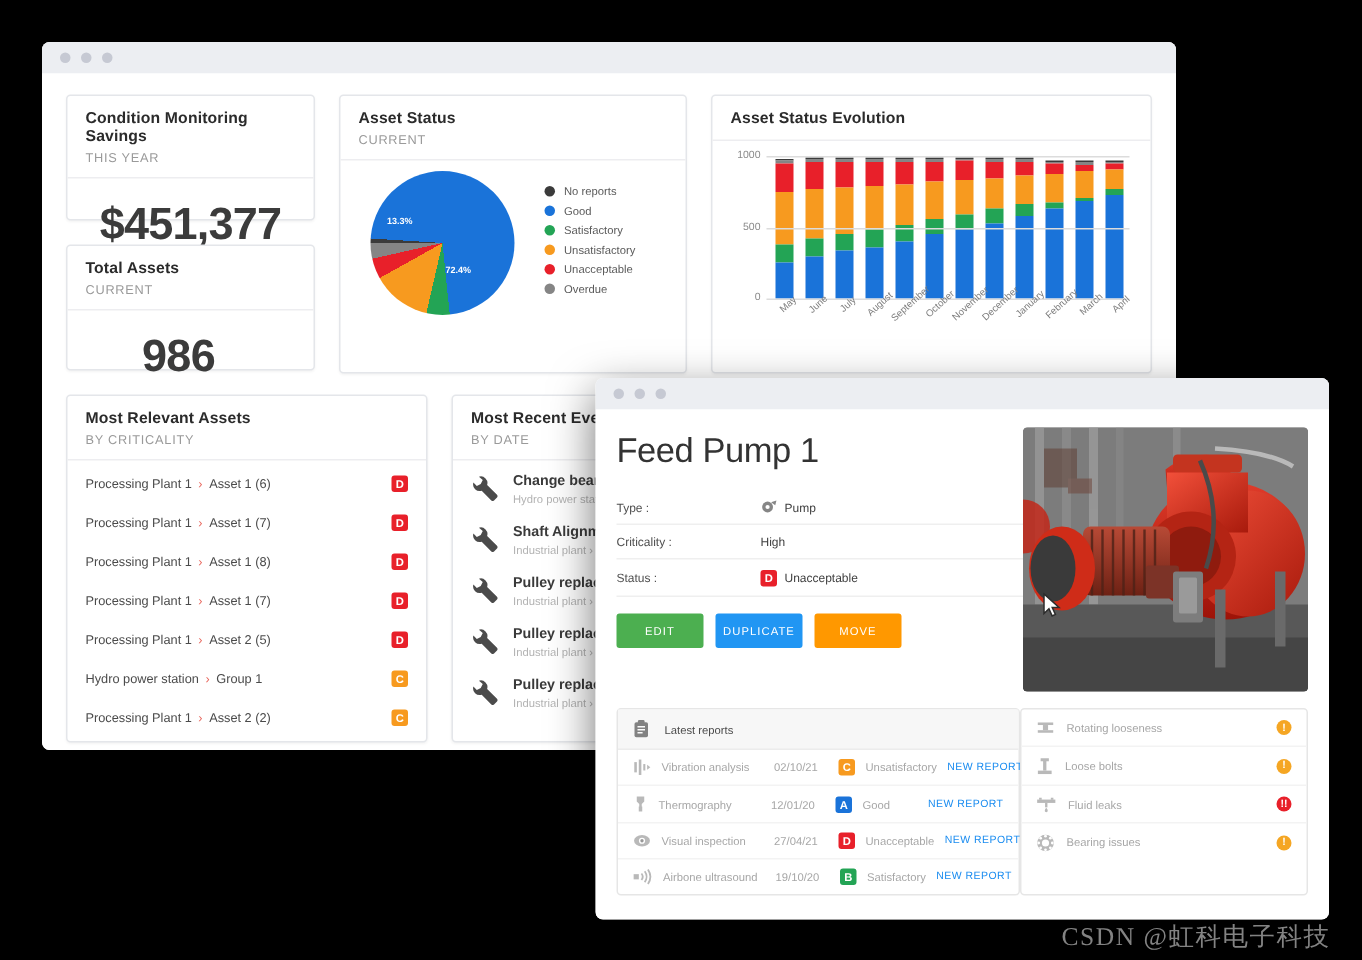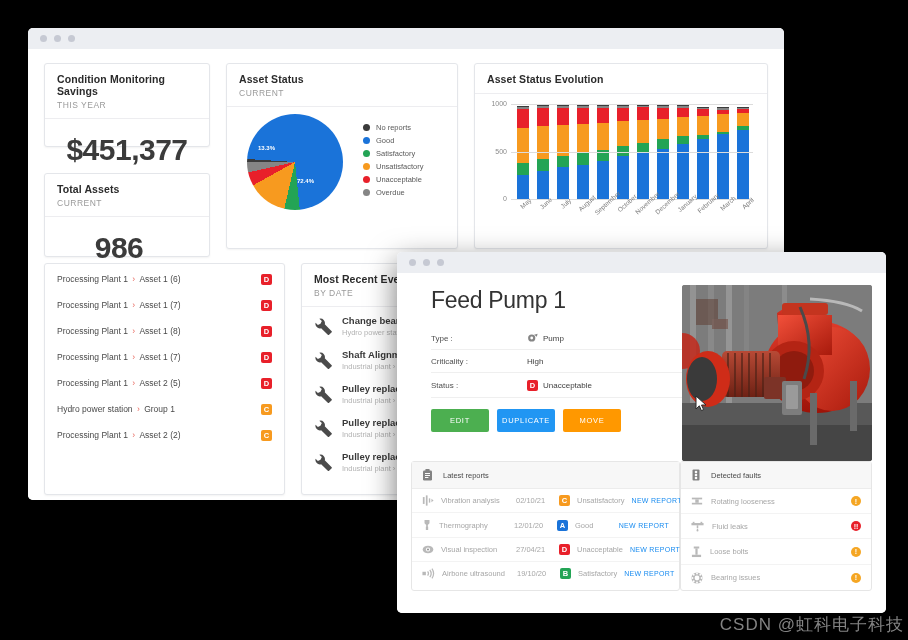--- a/index.html
+++ b/index.html
@@ -59,70 +59,70 @@
     width:11px;height:11px;border-radius:2px;color:#fff;font-size:7.5px;font-weight:bold;
     display:flex;align-items:center;justify-content:center;flex:0 0 auto;
   }
   .ev{display:flex;align-items:center;gap:9px;padding:6px 12px;}
   .ev .wr{font-size:15px;color:#4b4b4b;line-height:1;flex:0 0 auto;}
   .ev-t{font-size:9.5px;color:#3a3a3a;font-weight:bold;white-space:nowrap;}
   .ev-s{font-size:7.5px;color:#b3b3b3;margin-top:2px;white-space:nowrap;}
   
   #detail{left:397px;top:252px;width:489px;height:361px;}
   .d-body{padding:12px 14px 10px;box-sizing:border-box;height:calc(100% - 21px);background:#fff;}
-  .d-top{display:flex;gap:0;margin-left:20px;}
+  .d-top{display:flex;gap:0;}
   .d-left{flex:1;min-width:0;}
   .d-title{font-size:23px;color:#333;font-weight:400;margin:2px 0 12px;letter-spacing:-.3px;}
   .prow{display:flex;align-items:center;border-bottom:1px solid #efefef;padding:7px 0 6px;font-size:8px;}
   .plab{width:96px;color:#4f4f4f;flex:0 0 auto;}
   .pval{color:#3f3f3f;display:flex;align-items:center;gap:5px;}
   .btns{display:flex;gap:8px;margin-top:11px;}
   .btn{
     border:none;border-radius:2px;color:#fff;font-size:7.5px;letter-spacing:.7px;
     padding:7px 0;width:58px;text-align:center;cursor:pointer;font-family:inherit;
   }
   .photo{
     width:190px;height:176px;flex:0 0 auto;border-radius:3px;overflow:hidden;
     position:relative;background:#6e6e6e;
   }
-  .panels{display:flex;}
+  .panels{display:flex;margin-top:11px;}
   .panel{border:1px solid #e6e6e6;border-radius:3px;background:#fff;}
   .p-head{display:flex;align-items:center;gap:10px;padding:7px 10px;background:#f7f7f7;border-bottom:1px solid #ececec;}
   .p-head .t{font-size:7.5px;color:#4a4a4a;}
   .rrow{display:flex;align-items:center;gap:7px;padding:6px 10px;border-bottom:1px solid #f3f3f3;font-size:7.5px;}
   .rrow:last-child{border-bottom:none;}
   .rname{color:#a7a7a7;width:68px;flex:0 0 auto;}
   .rdate{color:#a7a7a7;width:36px;flex:0 0 auto;}
   .rstat{color:#a7a7a7;flex:1;}
   .rlink{color:#1a8cf0;font-size:7px;letter-spacing:.3px;flex:0 0 auto;}
   .frow{display:flex;align-items:center;gap:8px;padding:6.5px 10px;border-bottom:1px solid #f3f3f3;font-size:7.5px;}
   .frow:last-child{border-bottom:none;}
   .fname{color:#a7a7a7;flex:1;}
   .warn{width:10px;height:10px;border-radius:50%;display:flex;align-items:center;justify-content:center;
         color:#fff;font-size:7px;font-weight:bold;flex:0 0 auto;line-height:1;}
   .ico{opacity:.62;display:flex;align-items:center;flex:0 0 auto;}
   .watermark{
-    position:absolute;right:4px;bottom:4px;font-size:17px;color:#9a9a9a;opacity:.85;
-    font-family:Liberation Sans, sans-serif;letter-spacing:1px;
+    position:absolute;right:21px;bottom:4px;font-size:17px;color:#9a9a9a;opacity:.85;
+    font-family:Liberation Serif, serif;letter-spacing:1px;
   }
 </style>
 </head>
 <body>
 
 <div class="win" id="dash">
   <div class="titlebar">
     <span class="dot"></span>
     <span class="dot"></span>
     <span class="dot"></span>
   </div>
   <div class="dash-body">
 
     <div class="row" style="height:186px;">
 
-      <div style="width:166px;display:flex;flex-direction:column;gap:26px;">
+      <div style="width:166px;display:flex;flex-direction:column;gap:16px;">
         <div class="card" style="height:82px;">
           <div class="card-head">
             <div class="card-title">Condition Monitoring Savings</div>
             <div class="card-sub">THIS YEAR</div>
           </div>
           <div class="big-num">$451,377</div>
         </div>
         <div class="card" style="height:82px;">
           <div class="card-head">
             <div class="card-title">Total Assets</div>
@@ -344,20 +344,24 @@
               <div class="xl">
                 <span>April</span>
               </div>
             </div>
         </div>
       </div>
     </div>
 
     <div class="row" style="margin-top:14px;height:232px;">
       <div class="card" style="width:239px;">
+        <div class="card-head">
+          <div class="card-title">Most Relevant Assets</div>
+          <div class="card-sub">BY CRITICALITY</div>
+        </div>
         <div class="list-rows" id="relevantRows">
             <div class="lrow">
               <div><span>Processing Plant 1</span><span class="sep"> › </span><span>Asset 1 (6)</span></div>
               <div class="badge" style="background: rgb(232, 32, 42);">D</div>
             </div>
             <div class="lrow">
               <div><span>Processing Plant 1</span><span class="sep"> › </span><span>Asset 1 (7)</span></div>
               <div class="badge" style="background: rgb(232, 32, 42);">D</div>
             </div>
             <div class="lrow">
@@ -629,74 +633,61 @@
               <span class="rname">Airbone ultrasound</span>
               <span class="rdate">19/10/20</span>
               <span class="badge" style="background: rgb(35, 164, 85);">B</span>
               <span class="rstat">Satisfactory</span>
               <a class="rlink">NEW REPORT</a>
             </div>
           </div>
       </div>
 
       <div class="panel" style="width:190px;flex:0 0 auto;">
-        <div class="p-head">
-          <span class="ico">
-            <svg width="10" height="12" viewBox="0 0 10 12">
-                <rect x="1.5" y="0.5" width="7" height="11" rx="1" fill="#3c3c3c"></rect>
-                <g fill="#fff">
-                  <circle cx="5" cy="3" r="1.3"></circle>
-                  <circle cx="5" cy="6" r="1.3"></circle>
-                  <circle cx="5" cy="9" r="1.3"></circle>
-                </g>
-              </svg>
-          </span>
-          <span class="t">Detected faults</span>
-        </div>
         <div id="faultRows">
             <div class="frow">
               <span class="ico">
                 <svg width="12" height="11" viewBox="0 0 14 12">
                   <g fill="#8f8f8f">
                     <rect x="1" y="1.5" width="12" height="2"></rect>
                     <rect x="5" y="3.5" width="4" height="4"></rect>
                     <rect x="1" y="7.5" width="12" height="2"></rect>
                   </g>
                 </svg>
               </span>
               <span class="fname">Rotating looseness</span>
+              <span class="warn" style="background: rgb(245, 166, 35);">!</span>
+            </div>
+            <div class="frow">
+              <span class="ico">
+                <svg width="11" height="12" viewBox="0 0 12 13">
+                  <g fill="#8f8f8f">
+                    <rect x="3" y="0.5" width="6" height="2.2"></rect>
+                    <rect x="4.8" y="2.5" width="2.4" height="7"></rect>
+                    <rect x="1" y="9.5" width="10" height="2.5"></rect>
+                  </g>
+                </svg>
+              </span>
+              <span class="fname">Loose bolts</span>
               <span class="warn" style="background: rgb(245, 166, 35);">!</span>
             </div>
             <div class="frow">
               <span class="ico">
                 <svg width="13" height="11" viewBox="0 0 15 12">
                   <g fill="#8f8f8f">
                     <rect x="0.5" y="2" width="14" height="2.6"></rect>
                     <rect x="2" y="0.6" width="2" height="1.6"></rect>
                     <rect x="11" y="0.6" width="2" height="1.6"></rect>
                     <rect x="6.6" y="4.6" width="1.8" height="3.4"></rect>
                     <path d="M7.5 8.4c1.5 1.6 1.5 3.4 0 3.4s-1.5-1.8 0-3.4z"></path>
                   </g>
                 </svg>
               </span>
               <span class="fname">Fluid leaks</span>
               <span class="warn" style="background: rgb(232, 32, 42);">!!</span>
-            </div>
-            <div class="frow">
-              <span class="ico">
-                <svg width="11" height="12" viewBox="0 0 12 13">
-                  <g fill="#8f8f8f">
-                    <rect x="3" y="0.5" width="6" height="2.2"></rect>
-                    <rect x="4.8" y="2.5" width="2.4" height="7"></rect>
-                    <rect x="1" y="9.5" width="10" height="2.5"></rect>
-                  </g>
-                </svg>
-              </span>
-              <span class="fname">Loose bolts</span>
-              <span class="warn" style="background: rgb(245, 166, 35);">!</span>
             </div>
             <div class="frow">
               <span class="ico">
                 <svg width="12" height="12" viewBox="0 0 13 13">
                   <circle cx="6.5" cy="6.5" r="6" fill="#8f8f8f"></circle>
                   <circle cx="6.5" cy="6.5" r="2.6" fill="#fff"></circle>
                   <g fill="#fff">
                     <circle cx="6.5" cy="1.6" r="1"></circle>
                     <circle cx="11.4" cy="6.5" r="1"></circle>
                     <circle cx="6.5" cy="11.4" r="1"></circle>

